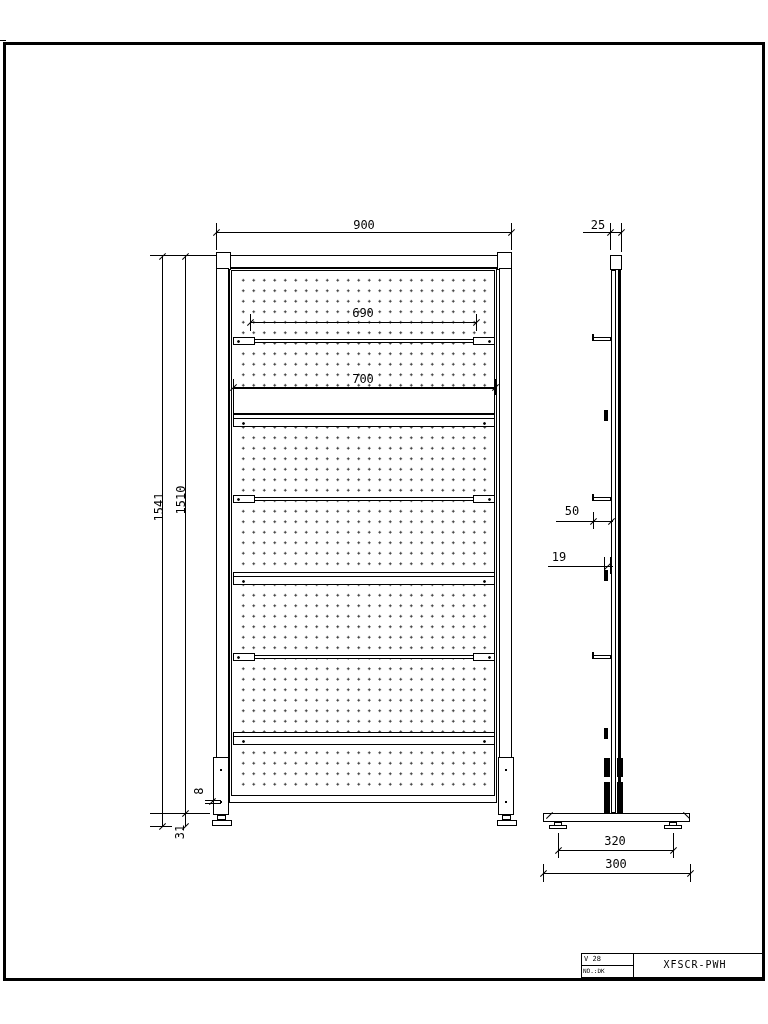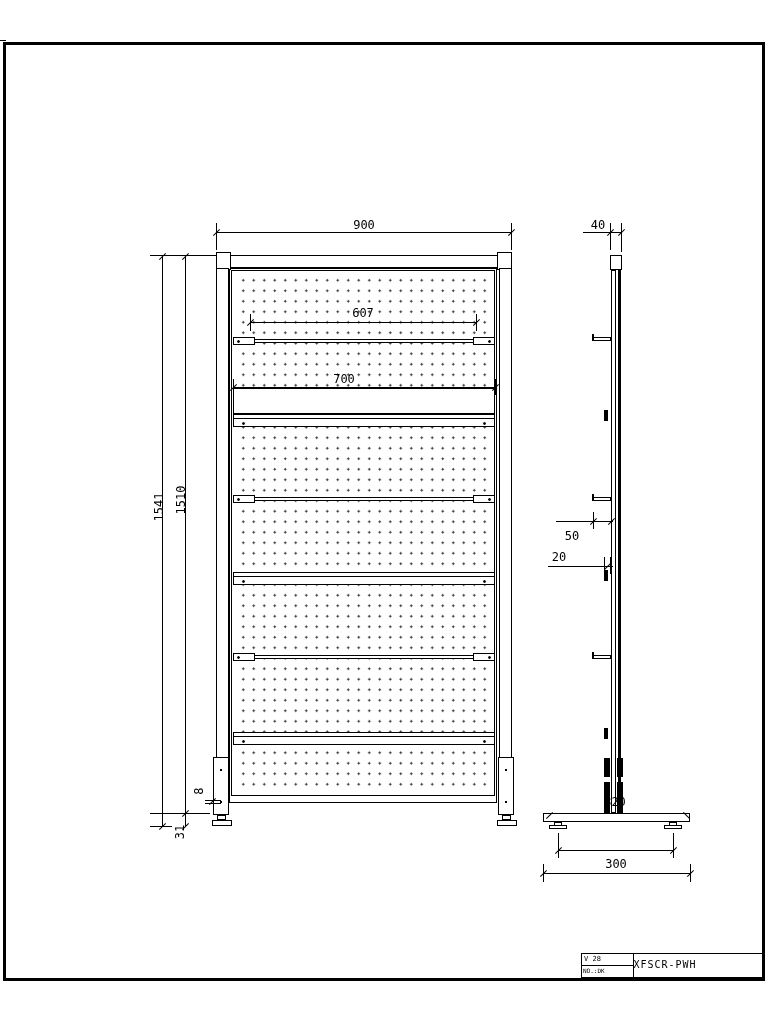--- a/index.html
+++ b/index.html
@@ -109,28 +109,28 @@
     <div class="box" style="left:502px;top:815px;width:9px;height:5px;"></div>
     <div class="box" style="left:497px;top:820px;width:20px;height:6px;"></div>
 
     <div class="dt" style="left:334px;top:219px;width:60px;">900</div>
     <div class="hl" style="left:216px;top:232px;width:296px;"></div>
     <div class="vl" style="left:216px;top:223px;height:27px;"></div>
     <div class="vl" style="left:511px;top:223px;height:27px;"></div>
     <div class="tk" style="left:212px;top:232px;"></div>
     <div class="tk" style="left:507px;top:232px;"></div>
 
-    <div class="dt" style="left:333px;top:307px;width:60px;">607</div>
+    <div class="dt" style="left:333px;top:307px;width:60px;">690</div>
     <div class="hl" style="left:250px;top:322px;width:227px;"></div>
     <div class="vl" style="left:250px;top:314px;height:17px;"></div>
     <div class="vl" style="left:476px;top:314px;height:17px;"></div>
     <div class="tk" style="left:246px;top:322px;"></div>
     <div class="tk" style="left:472px;top:322px;"></div>
 
-    <div class="dt" style="left:314px;top:373px;width:60px;">700</div>
+    <div class="dt" style="left:333px;top:373px;width:60px;">700</div>
     <div class="hl" style="left:233px;top:387px;width:262px;"></div>
     <div class="vl" style="left:233px;top:379px;height:16px;"></div>
     <div class="vl" style="left:495px;top:379px;height:16px;"></div>
     <div class="tk" style="left:229px;top:387px;"></div>
     <div class="tk" style="left:491px;top:387px;"></div>
 
     <div class="dt rot" style="left:130px;top:500px;width:60px;height:14px;">1541</div>
     <div class="dt rot" style="left:152px;top:493px;width:60px;height:14px;">1510</div>
     <div class="vl" style="left:162px;top:256px;height:570px;"></div>
     <div class="vl" style="left:185px;top:256px;height:557px;"></div>
@@ -147,21 +147,21 @@
     <div class="tk" style="left:181px;top:826px;"></div>
 
     <div class="dt rot" style="left:187px;top:784px;width:26px;height:14px;">8</div>
     <div class="hl" style="left:205px;top:800px;width:16px;"></div>
     <div class="hl" style="left:205px;top:803px;width:16px;"></div>
     <div class="tk" style="left:208px;top:801px;"></div>
   </div>
 
   <div>
 
-    <div class="dt" style="left:583px;top:219px;width:30px;">40</div>
+    <div class="dt" style="left:583px;top:219px;width:30px;">25</div>
     <div class="hl" style="left:583px;top:232px;width:38px;"></div>
     <div class="vl" style="left:610px;top:223px;height:27px;"></div>
     <div class="vl" style="left:621px;top:223px;height:29px;"></div>
     <div class="tk" style="left:606px;top:232px;"></div>
     <div class="tk" style="left:617px;top:232px;"></div>
 
     <div class="box" style="left:610px;top:255px;width:12px;height:15px;"></div>
     <div class="box" style="left:611px;top:270px;width:5px;height:543px;"></div>
     <div class="fill" style="left:618px;top:270px;width:3px;height:543px;"></div>
 
@@ -169,63 +169,63 @@
     <div class="box" style="left:593px;top:337px;width:18px;height:4px;"></div>
     <div class="fill" style="left:592px;top:494px;width:2px;height:7px;"></div>
     <div class="box" style="left:593px;top:497px;width:18px;height:4px;"></div>
     <div class="fill" style="left:592px;top:652px;width:2px;height:7px;"></div>
     <div class="box" style="left:593px;top:655px;width:18px;height:4px;"></div>
 
     <div class="fill" style="left:604px;top:410px;width:4px;height:11px;"></div>
     <div class="fill" style="left:604px;top:570px;width:4px;height:11px;"></div>
     <div class="fill" style="left:604px;top:728px;width:4px;height:11px;"></div>
 
-    <div class="dt" style="left:558px;top:505px;width:28px;margin-top:25px;">50</div>
+    <div class="dt" style="left:558px;top:505px;width:28px;">50</div>
     <div class="hl" style="left:556px;top:521px;width:57px;"></div>
     <div class="vl" style="left:593px;top:512px;height:17px;"></div>
     <div class="vl" style="left:611px;top:512px;height:17px;"></div>
     <div class="tk" style="left:589px;top:521px;"></div>
     <div class="tk" style="left:607px;top:521px;"></div>
 
-    <div class="dt" style="left:546px;top:551px;width:26px;">20</div>
+    <div class="dt" style="left:546px;top:551px;width:26px;">19</div>
     <div class="hl" style="left:548px;top:566px;width:65px;"></div>
     <div class="vl" style="left:604px;top:557px;height:17px;"></div>
     <div class="vl" style="left:610px;top:557px;height:17px;"></div>
     <div class="tk" style="left:603px;top:566px;"></div>
 
     <div class="fill" style="left:604px;top:758px;width:6px;height:19px;"></div>
     <div class="fill" style="left:604px;top:782px;width:6px;height:31px;"></div>
     <div class="fill" style="left:617px;top:758px;width:6px;height:19px;"></div>
     <div class="fill" style="left:617px;top:782px;width:6px;height:31px;"></div>
 
     <div class="box" style="left:543px;top:813px;width:147px;height:9px;"></div>
     <div class="tk" style="left:545px;top:815px;"></div>
     <div class="tk" style="left:682px;top:815px;transform:rotate(45deg);"></div>
     <div class="box" style="left:554px;top:822px;width:8px;height:4px;"></div>
     <div class="box" style="left:549px;top:825px;width:18px;height:4px;"></div>
     <div class="box" style="left:669px;top:822px;width:8px;height:4px;"></div>
     <div class="box" style="left:664px;top:825px;width:18px;height:4px;"></div>
 
-    <div class="dt" style="left:590px;top:796px;width:50px;">320</div>
+    <div class="dt" style="left:590px;top:835px;width:50px;">320</div>
     <div class="hl" style="left:558px;top:850px;width:115px;"></div>
     <div class="vl" style="left:558px;top:833px;height:25px;"></div>
     <div class="vl" style="left:673px;top:833px;height:25px;"></div>
     <div class="tk" style="left:554px;top:850px;"></div>
     <div class="tk" style="left:669px;top:850px;"></div>
 
     <div class="dt" style="left:591px;top:858px;width:50px;">300</div>
     <div class="hl" style="left:543px;top:873px;width:147px;"></div>
     <div class="vl" style="left:543px;top:864px;height:18px;"></div>
     <div class="vl" style="left:690px;top:864px;height:18px;"></div>
     <div class="tk" style="left:539px;top:873px;"></div>
     <div class="tk" style="left:686px;top:873px;"></div>
   </div>
 
   <div>
     <div class="box" style="left:581px;top:953px;width:182px;height:25px;"></div>
     <div class="vl" style="left:633px;top:953px;height:25px;"></div>
     <div class="hl" style="left:581px;top:965px;width:52px;"></div>
     <div class="tb-small" style="left:584px;top:956px;width:46px;">V 28</div>
     <div class="tb-smaller" style="left:583px;top:968px;width:46px;">NO.:DK</div>
-    <div class="tb-title" style="left:603px;top:960px;width:124px;">XFSCR-PWH</div>
+    <div class="tb-title" style="left:633px;top:960px;width:124px;">XFSCR-PWH</div>
   </div>
 
 </div>
 
 </body></html>

